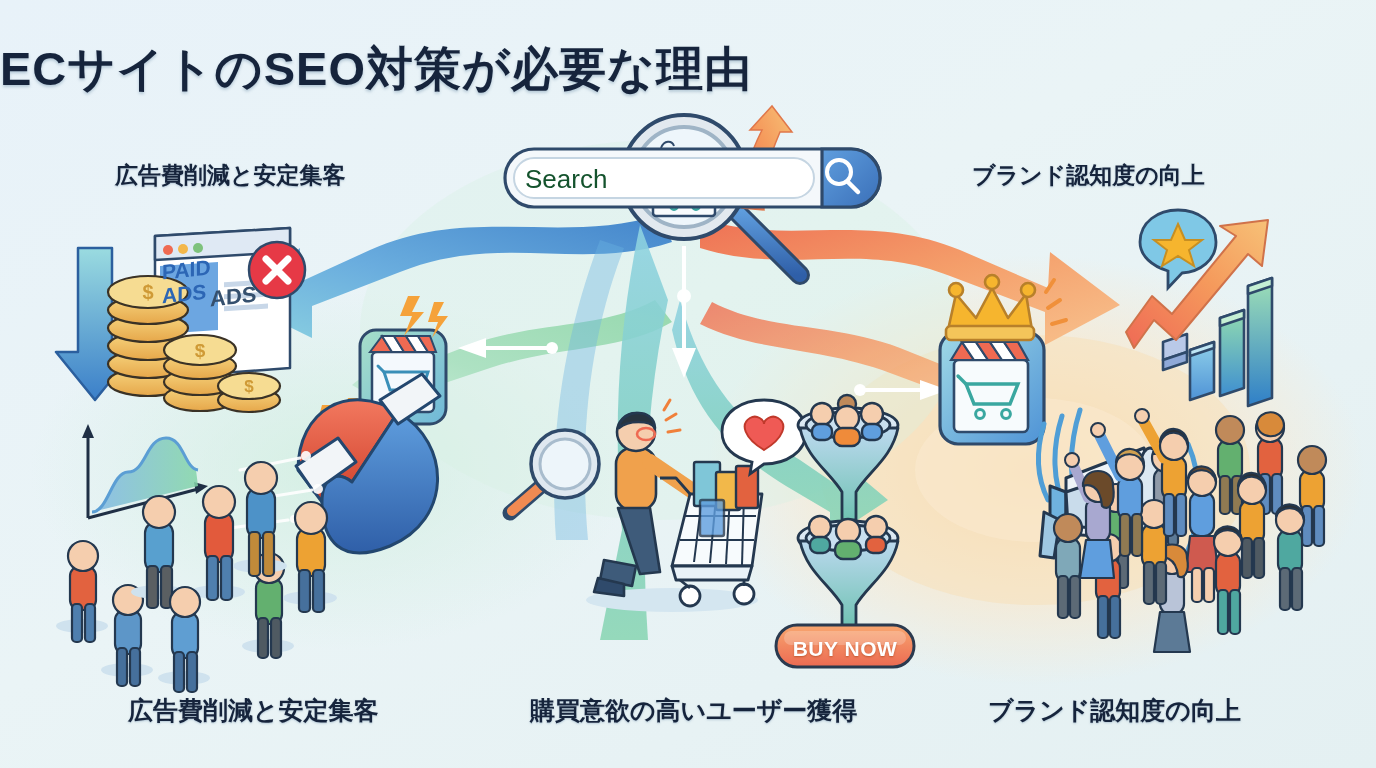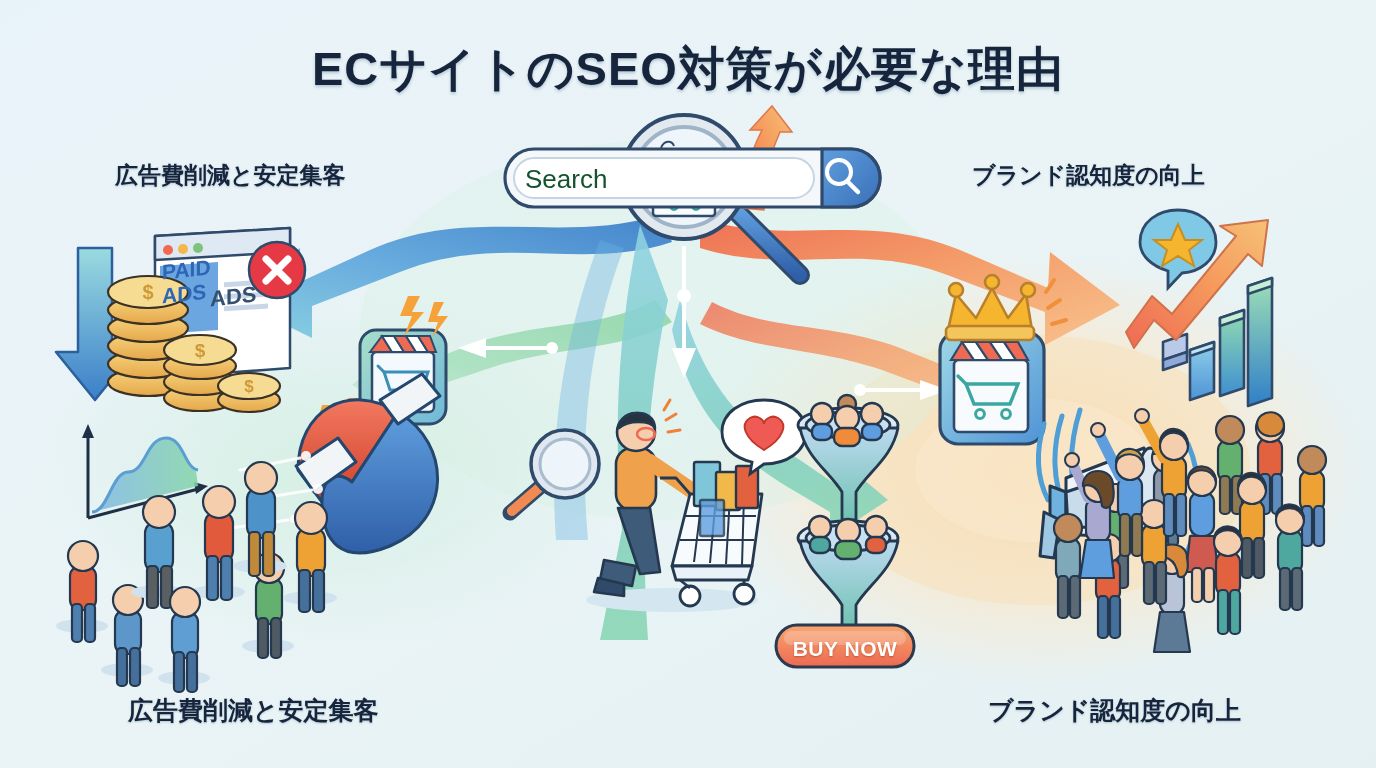--- a/index.html
+++ b/index.html
@@ -7,21 +7,21 @@
     width:1376px;height:768px;overflow:hidden;
     font-family:"Liberation Sans","DejaVu Sans",sans-serif;
     background:#e9f2f8;
   }
   #stage{position:relative;width:1376px;height:768px;overflow:hidden;}
   svg{display:block;}
   #bg{position:absolute;inset:0;}
 
   
   .title{
-    position:absolute;left:0;right:0;top:38px;text-align:center;
+    position:absolute;left:0;right:0;top:38px;
     font-size:47px;font-weight:bold;color:#16243c;letter-spacing:1px;
     text-shadow:0 2px 3px rgba(120,150,175,.45);
     white-space:nowrap;
   }
   .hdr{
     position:absolute;font-size:23px;font-weight:bold;color:#16243c;
     text-shadow:0 1px 2px rgba(130,160,185,.5);white-space:nowrap;
   }
   .ftr{
     position:absolute;font-size:25px;font-weight:bold;color:#16243c;
@@ -661,20 +661,21 @@
       <rect x="784" y="631" width="122" height="14" rx="7" fill="#ffffff" opacity=".22"></rect>
     </g>
   </svg>
 
   <div class="title">ECサイトのSEO対策が必要な理由</div>
 
   <div class="hdr" id="hdr-left">広告費削減と安定集客</div>
   <div class="hdr" id="hdr-right">ブランド認知度の向上</div>
 
   <div class="ftr" id="ftr-left">広告費削減と安定集客</div>
+  <div class="ftr" id="ftr-center">購買意欲の高いユーザー獲得</div>
   <div class="ftr" id="ftr-right">ブランド認知度の向上</div>
 
   <div id="search-text">Search</div>
   <div id="buynow-label">BUY NOW</div>
 
   <div class="ads-txt" id="ads-a">PAID</div>
   <div class="ads-txt" id="ads-b">ADS</div>
   <div class="ads-txt" id="ads-c">ADS</div>
 </div>
 

